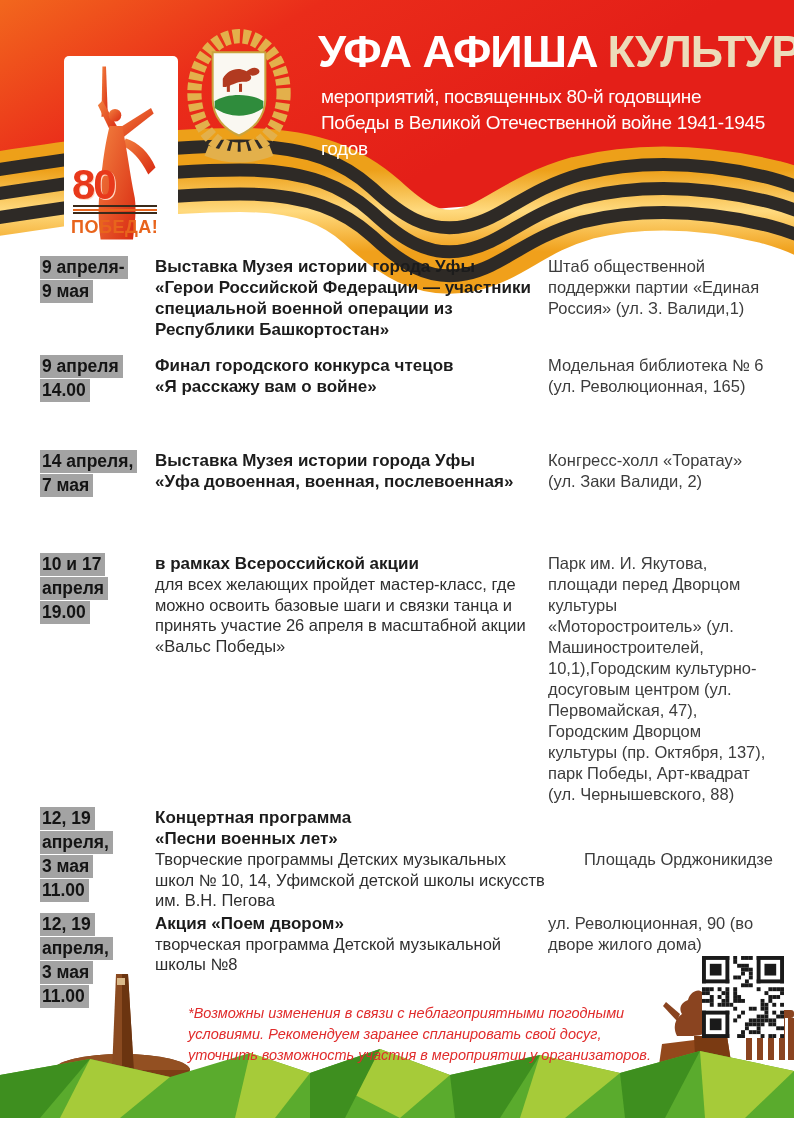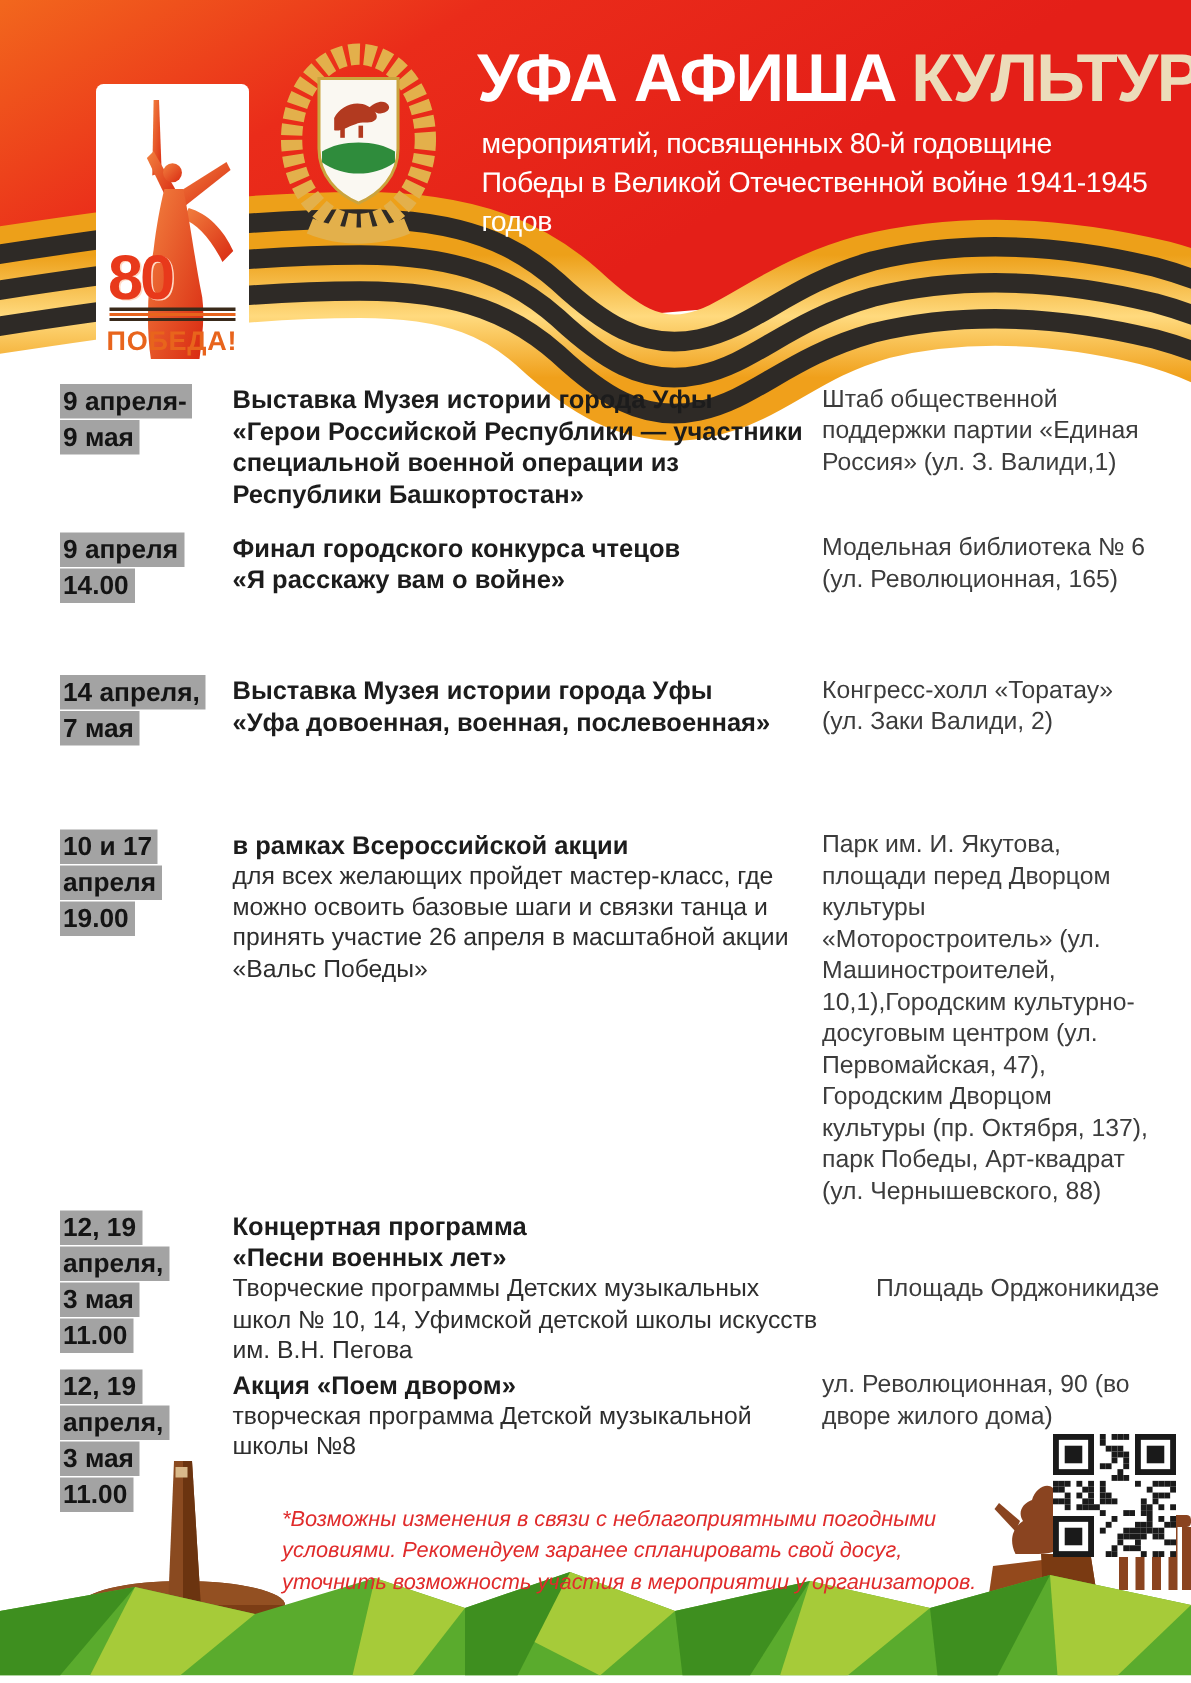--- a/index.html
+++ b/index.html
@@ -19,21 +19,21 @@
     font-weight:bold;font-size:45px;letter-spacing:-1px;color:#ffffff;white-space:nowrap;
   }
   .header-title .accent{color:#ecdcba;margin-left:10px;}
   .header-subtitle{
     position:absolute;left:321px;top:84px;z-index:5;
     font-weight:normal;font-size:19px;line-height:26px;color:#ffffff;letter-spacing:-0.3px;
   }
 
   
   .logo-card{
-    position:absolute;left:64px;top:56px;width:102px;height:194px;z-index:6;
+    position:absolute;left:64px;top:56px;width:114px;height:194px;z-index:6;
     background:#ffffff;border-radius:5px;
   }
   .logo-card svg{position:absolute;top:2px;left:6px;}
   .logo-80{
     position:absolute;left:8px;bottom:46px;
     font-size:42px;font-weight:bold;color:#e8391b;line-height:38px;letter-spacing:-2px;
     text-shadow:1px 1px 0 #ffd9c4;
   }
   .logo-lines{
     position:absolute;left:9px;bottom:36px;width:84px;height:9px;
@@ -155,21 +155,21 @@
 
   <div class="events">
     <div class="event-row">
       <div class="col-date">
           <span class="date-line"><span class="hl">9 апреля-</span></span>
           <span class="date-line"><span class="hl">9 мая</span></span>
         </div>
       <div class="col-event">
         <div class="event-title">
             <div>Выставка Музея истории города Уфы</div>
-            <div>«Герои Российской Республики — участники</div>
+            <div>«Герои Российской Федерации — участники</div>
             <div>специальной военной операции из</div>
             <div>Республики Башкортостан»</div>
           </div>
 
       </div>
       <div class="col-location">Штаб общественной поддержки партии «Единая Россия» (ул. З. Валиди,1)</div>
     </div>
 
     <div class="event-row">
       <div class="col-date">

